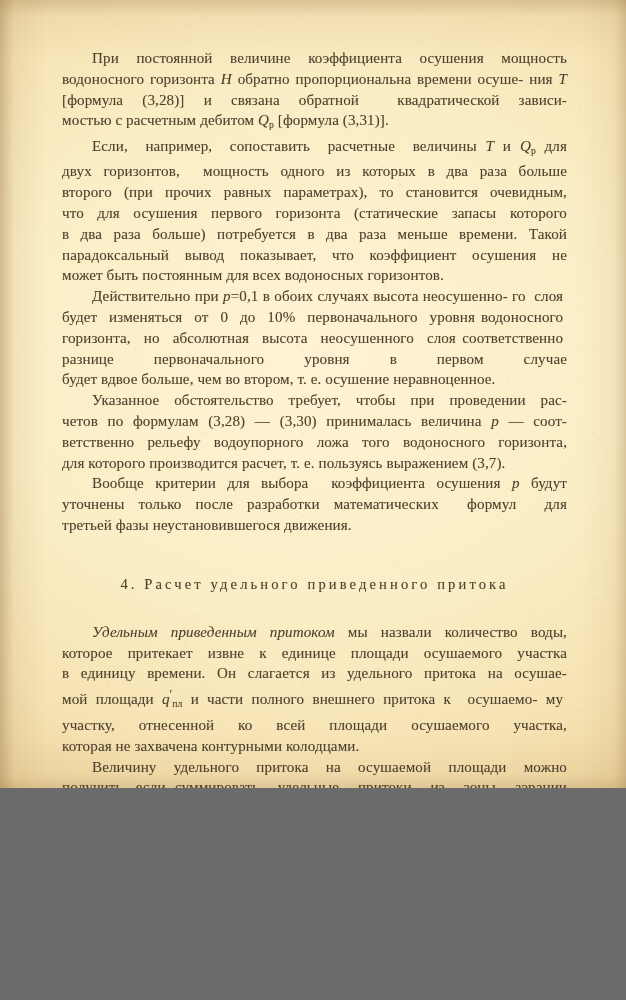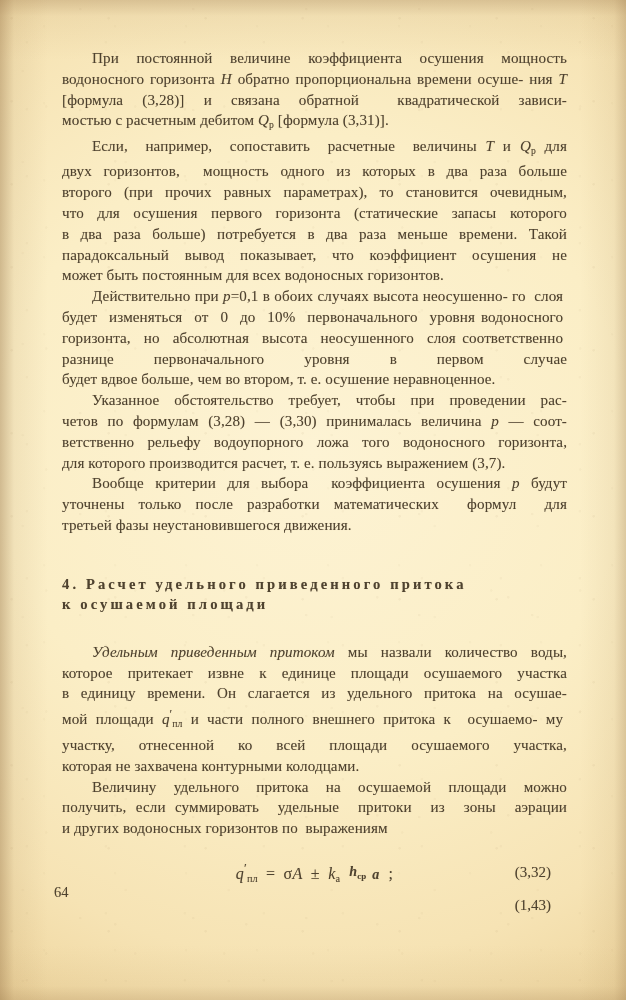--- a/index.html
+++ b/index.html
@@ -3,21 +3,21 @@
 <meta charset="utf-8">
 <style>
   html, body {
     margin: 0;
     padding: 0;
     background: #6b6b6b;
   }
   .page {
     position: relative;
     width: 626px;
-    height: 1000px;
+    height: 788px;
     overflow: hidden;
     background:
       radial-gradient(ellipse 120% 75% at 50% 45%, #fdf3d4 0%, #fbeec6 42%, #f6e3b4 68%, #eed59e 85%, #e3c288 100%);
     font-family: "Liberation Serif", "DejaVu Serif", serif;
     color: #4a3f2e;
   }
   
   .page::before {
     content: "";
     position: absolute;
@@ -61,25 +61,26 @@
     line-height: 20.8px;
     text-align: justify;
     text-indent: 30px;
     color: #4e422f;
     letter-spacing: .1px;
     text-shadow: 0 0 .7px rgba(90,70,45,.30);
   }
   .heading {
     margin: 0;
     padding: 0;
+    text-align: center;
     font-size: 14.6px;
     line-height: 20px;
     letter-spacing: 3.1px;
     color: #4e422f;
-    font-weight: bold;
+    font-weight: normal;
     text-shadow: 0 0 .7px rgba(90,70,45,.30);
   }
   .sec-gap-top { height: 38px; }
   .sec-gap-bot { height: 28px; }
   i, .ital { font-style: italic; }
   .mvar { font-style: italic; font-family: "Liberation Serif", serif; }
   sub {
     font-size: .64em;
     vertical-align: -.28em;
     font-style: normal;
@@ -189,21 +190,20 @@
 
     <p class="body">
       Вообще&nbsp;критерии&nbsp;для&nbsp;выбора&nbsp; коэффициента&nbsp;осушения <span class="mvar">p</span> будут
       уточнены&nbsp;только&nbsp;после&nbsp;разработки&nbsp;математических&nbsp; формул&nbsp; для
       третьей&nbsp;фазы&nbsp;неустановившегося&nbsp;движения.
     </p>
 
     <div class="sec-gap-top"></div>
 
     <div class="heading">4. Расчет удельного приведенного притока</div>
-    <div class="heading">к осушаемой площади</div>
 
     <div class="sec-gap-bot"></div>
 
     <p class="body">
       <i>Удельным приведенным притоком</i>&nbsp;мы&nbsp;назвали&nbsp;количество&nbsp;воды,
       которое&nbsp; притекает&nbsp; извне&nbsp; к&nbsp; единице&nbsp; площади&nbsp; осушаемого&nbsp; участка
       в&nbsp;единицу&nbsp;времени.&nbsp;Он&nbsp;слагается&nbsp;из&nbsp;удельного&nbsp;притока&nbsp;на&nbsp;осушае‑
       мой&nbsp;площади <span class="mvar">q<sup class="prime">′</sup><sub>пл</sub></span> и&nbsp;части&nbsp;полного&nbsp;внешнего&nbsp;притока&nbsp;к&nbsp; осушаемо‑
       му&nbsp; участку,&nbsp; отнесенной&nbsp; ко&nbsp; всей&nbsp; площади&nbsp; осушаемого&nbsp; участка,
       которая&nbsp;не&nbsp;захвачена&nbsp;контурными&nbsp;колодцами.

